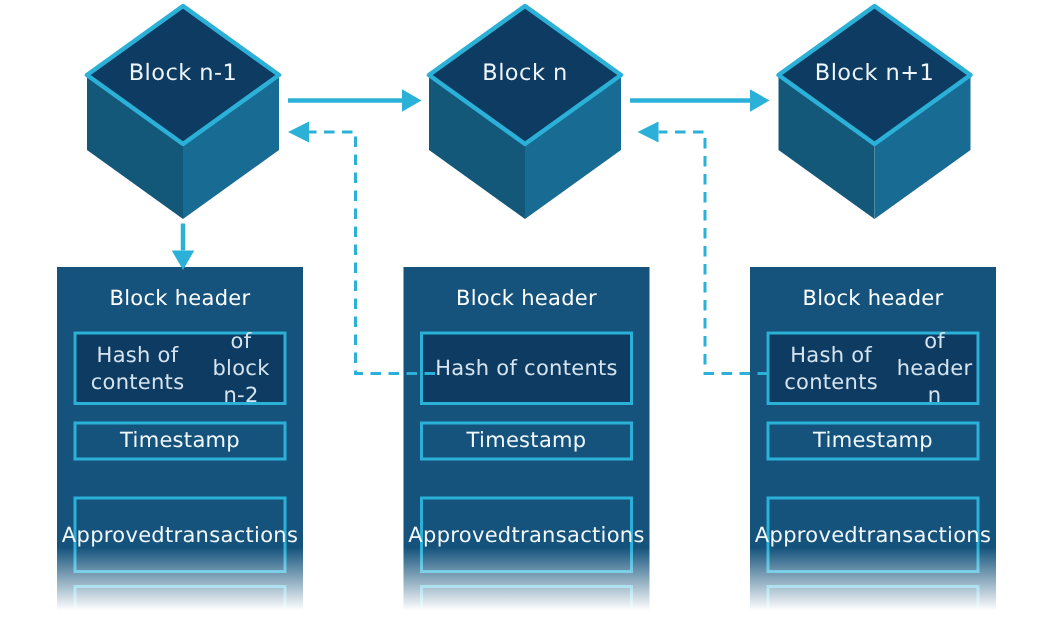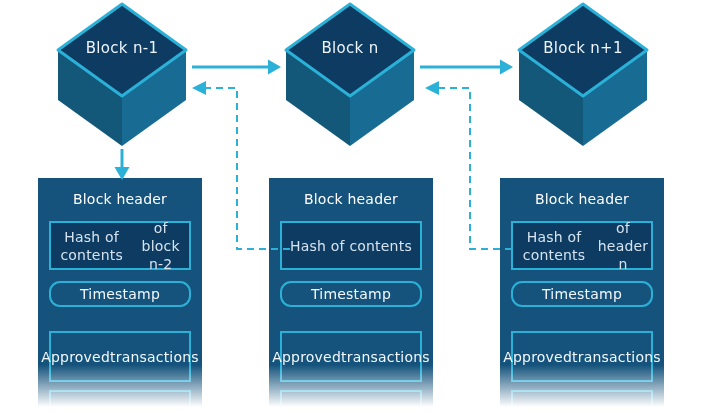--- a/index.html
+++ b/index.html
@@ -24,21 +24,21 @@
   }
   .box {
     box-sizing:border-box; margin:0 11px; border:2px solid #2bb1d8;
     background:#15537c; color:#f2f8fc;
     display:flex; align-items:center; justify-content:center;
     text-align:center; font-size:14px; line-height:18px; letter-spacing:.2px;
   }
   .box span { display:block; }
   .box.dark { background:#0d3b61; color:#d6e4f0; }
   .box.hash  { height:49px; margin-top:12px; }
-  .box.ts    { height:26px; margin-top:11px;border-radius:11px; }
+  .box.ts    { height:26px; margin-top:11px; }
   .box.appr  { height:51px; margin-top:24px; }
   .box.extra { height:80px; margin-top:8px; }
 
   #fade-overlay {
     position:absolute; left:0; top:365px; width:706px; height:55px; z-index:5;
     background:linear-gradient(to bottom, rgba(255,255,255,0) 0px, #ffffff 42px);
     pointer-events:none;
   }
 
   .cube-label {

